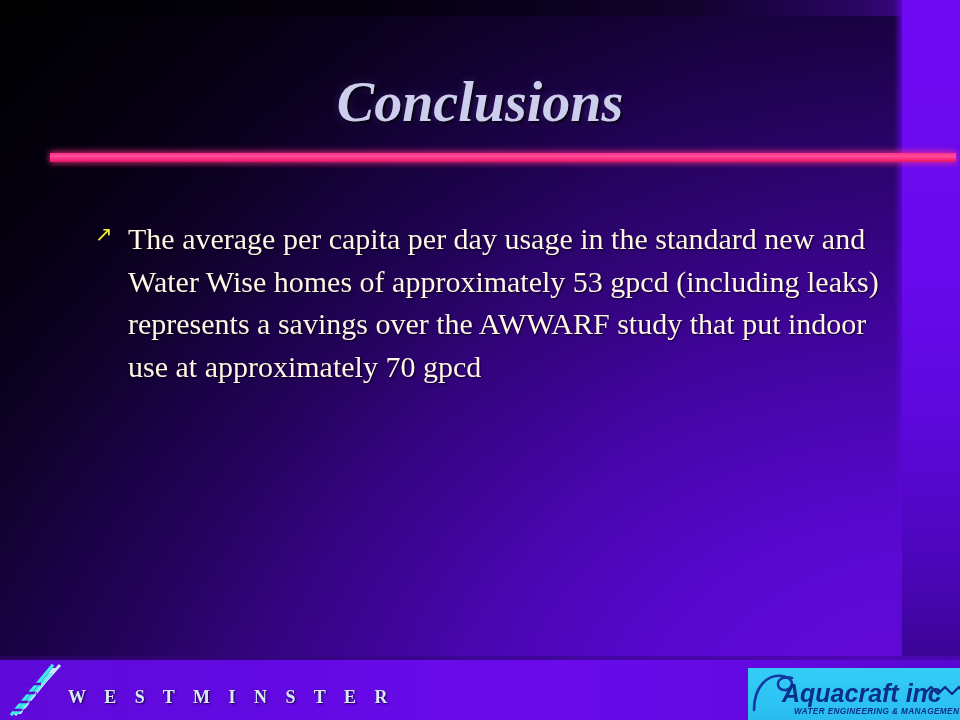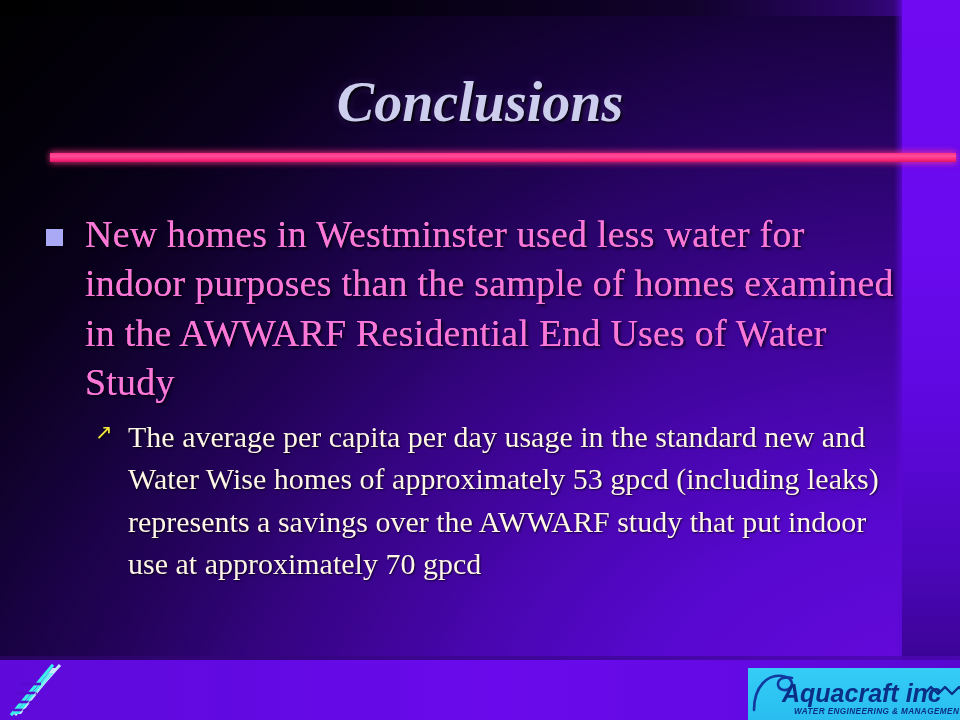--- a/index.html
+++ b/index.html
@@ -219,24 +219,20 @@
 
   <div class="title">Conclusions</div>
 
   <div class="divider-wrap">
     <div class="divider-glow"></div>
     <div class="divider-bar"></div>
   </div>
 
   <div class="body-block">
 
-    <div class="bullet-l1">
-      <span class="marker"></span>
-      <div class="text nowrapish">New homes in Westminster used less water for indoor purposes than the sample of homes examined in the AWWARF Residential End Uses of Water Study</div>
-    </div>
 
     <div class="bullet-l2">
       <span class="marker">↗</span>
       <div class="text nowrapish">The average per capita per day usage in the standard new and Water Wise homes of approximately 53 gpcd (including leaks) represents a savings over the AWWARF study that put indoor use at approximately 70 gpcd</div>
     </div>
 
   </div>
 
   <div class="footer-band-top"></div>
   <div class="footer-band">
@@ -256,20 +252,21 @@
         <path d="M33 22 L12.5 22"></path>
         <path d="M29 31 L9.5 31"></path>
         <path d="M25 40 L7 40"></path>
         <path d="M21 48 L5 48"></path>
       </g>
       <g stroke="#bfe9ff" stroke-width="1.1" fill="none" opacity="0.85">
         <path d="M46.5 6.5 L11.5 52"></path>
       </g>
     </svg>
 
+    <div class="wm-text">W E S T M I N S T E R</div>
 
     <div class="aqua-box">
       <svg class="aq-svg" width="212" height="52" viewBox="0 0 212 52">
 
         <path d="M6 42 C6 18, 20 6, 34 8 C44 9.5, 46 16, 42 20 C38 24, 30 22, 30 16 C30 11, 36 8, 44 10" fill="none" stroke="#123a9e" stroke-width="2.6" stroke-linecap="round"></path>
 
         <text x="34" y="34" font-family="'Liberation Sans', sans-serif" font-size="25" font-weight="bold" font-style="italic" fill="#0a2f86">Aquacraft inc</text>
 
         <path d="M176 26 l7 -7 l7 7 l7 -7 l7 7 l7 -7 l7 7" fill="none" stroke="#0a2f86" stroke-width="2.4" stroke-linejoin="round" stroke-linecap="round"></path>
 

